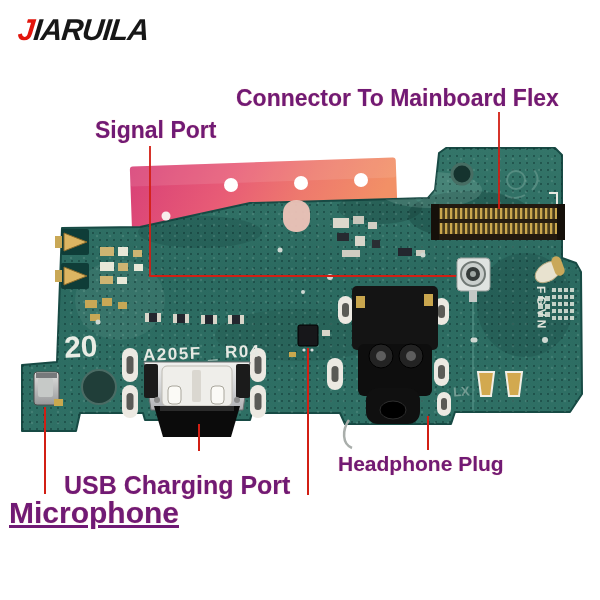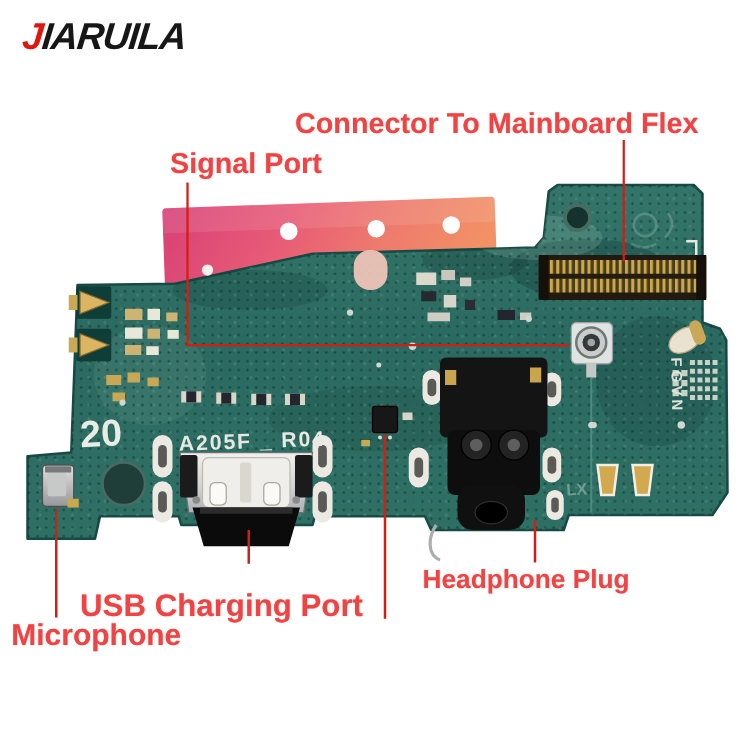--- a/index.html
+++ b/index.html
@@ -7,28 +7,28 @@
     position:relative;width:600px;height:600px;background:#ffffff;overflow:hidden;
     font-family:"Liberation Sans",sans-serif;
   }
   .stage svg{position:absolute;left:0;top:0;}
   .logo{
     position:absolute;left:18px;top:13px;font-size:30px;font-weight:bold;font-style:italic;
     letter-spacing:-1px;color:#171717;transform:skewX(-6deg);
   }
   .logo .accent{color:#e2150c;}
   .label{
-    position:absolute;color:#ef4444;font-weight:bold;white-space:nowrap;line-height:1.1;
+    position:absolute;color:#701a75;font-weight:bold;white-space:nowrap;line-height:1.1;
     text-shadow:0 0 1px rgba(226,21,12,.35);
   }
   .label-connector{left:236px;top:86px;font-size:23px;}
-  .label-signal{left:95px;top:118px;font-size:23px;margin-left:41px;}
+  .label-signal{left:95px;top:118px;font-size:23px;}
   .label-usb{left:64px;top:472px;font-size:25px;}
   .label-headphone{left:338px;top:452px;font-size:21px;}
-  .label-microphone{left:9px;top:496px;font-size:24px;}
+  .label-microphone{left:9px;top:496px;font-size:30px;text-decoration:underline;}
   .label-quick{left:264px;top:497px;font-size:24px;}
 </style>
 </head>
 <body>
 
 <div class="stage">
 
   <svg width="600" height="600" viewBox="0 0 600 600">
     <defs>
       <linearGradient id="stickerGrad" x1="0" y1="0" x2="1" y2="0.15">

